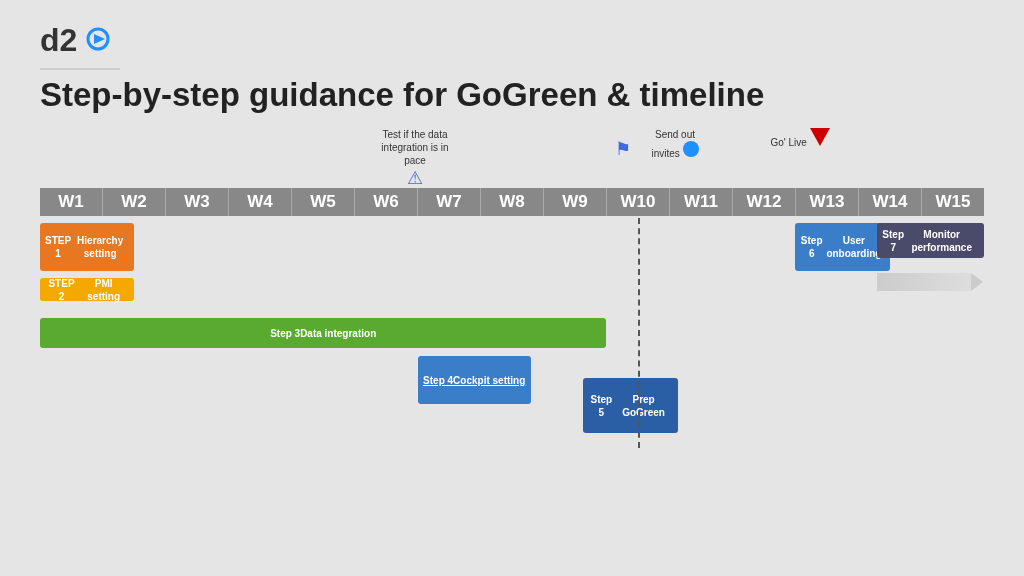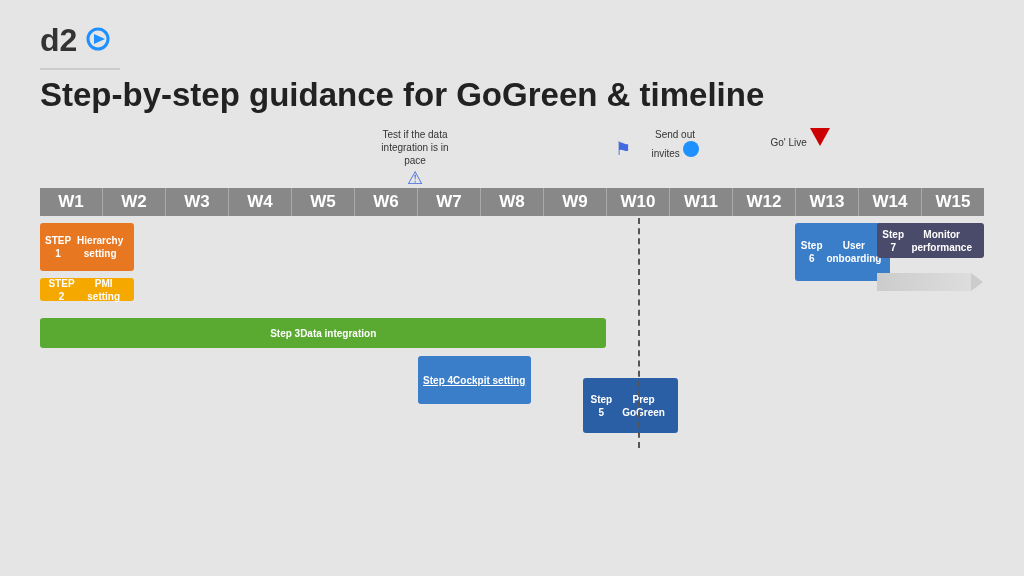--- a/index.html
+++ b/index.html
@@ -204,21 +204,21 @@
       left: calc(8 * 100% / 15);
       width: calc(1.5 * 100% / 15);
       height: 55px;
       margin-left: 40px;
     }
     .step6 {
       background: #3a7dc9;
       top: 5px;
       left: calc(12 * 100% / 15);
       width: calc(1.5 * 100% / 15);
-      height: 58px;
+      height: 48px;
     }
     .step7 {
       background: #4a4a6a;
       top: 5px;
       left: calc(13.3 * 100% / 15);
       width: calc(1.7 * 100% / 15);
       height: 35px;
     }
 
     

